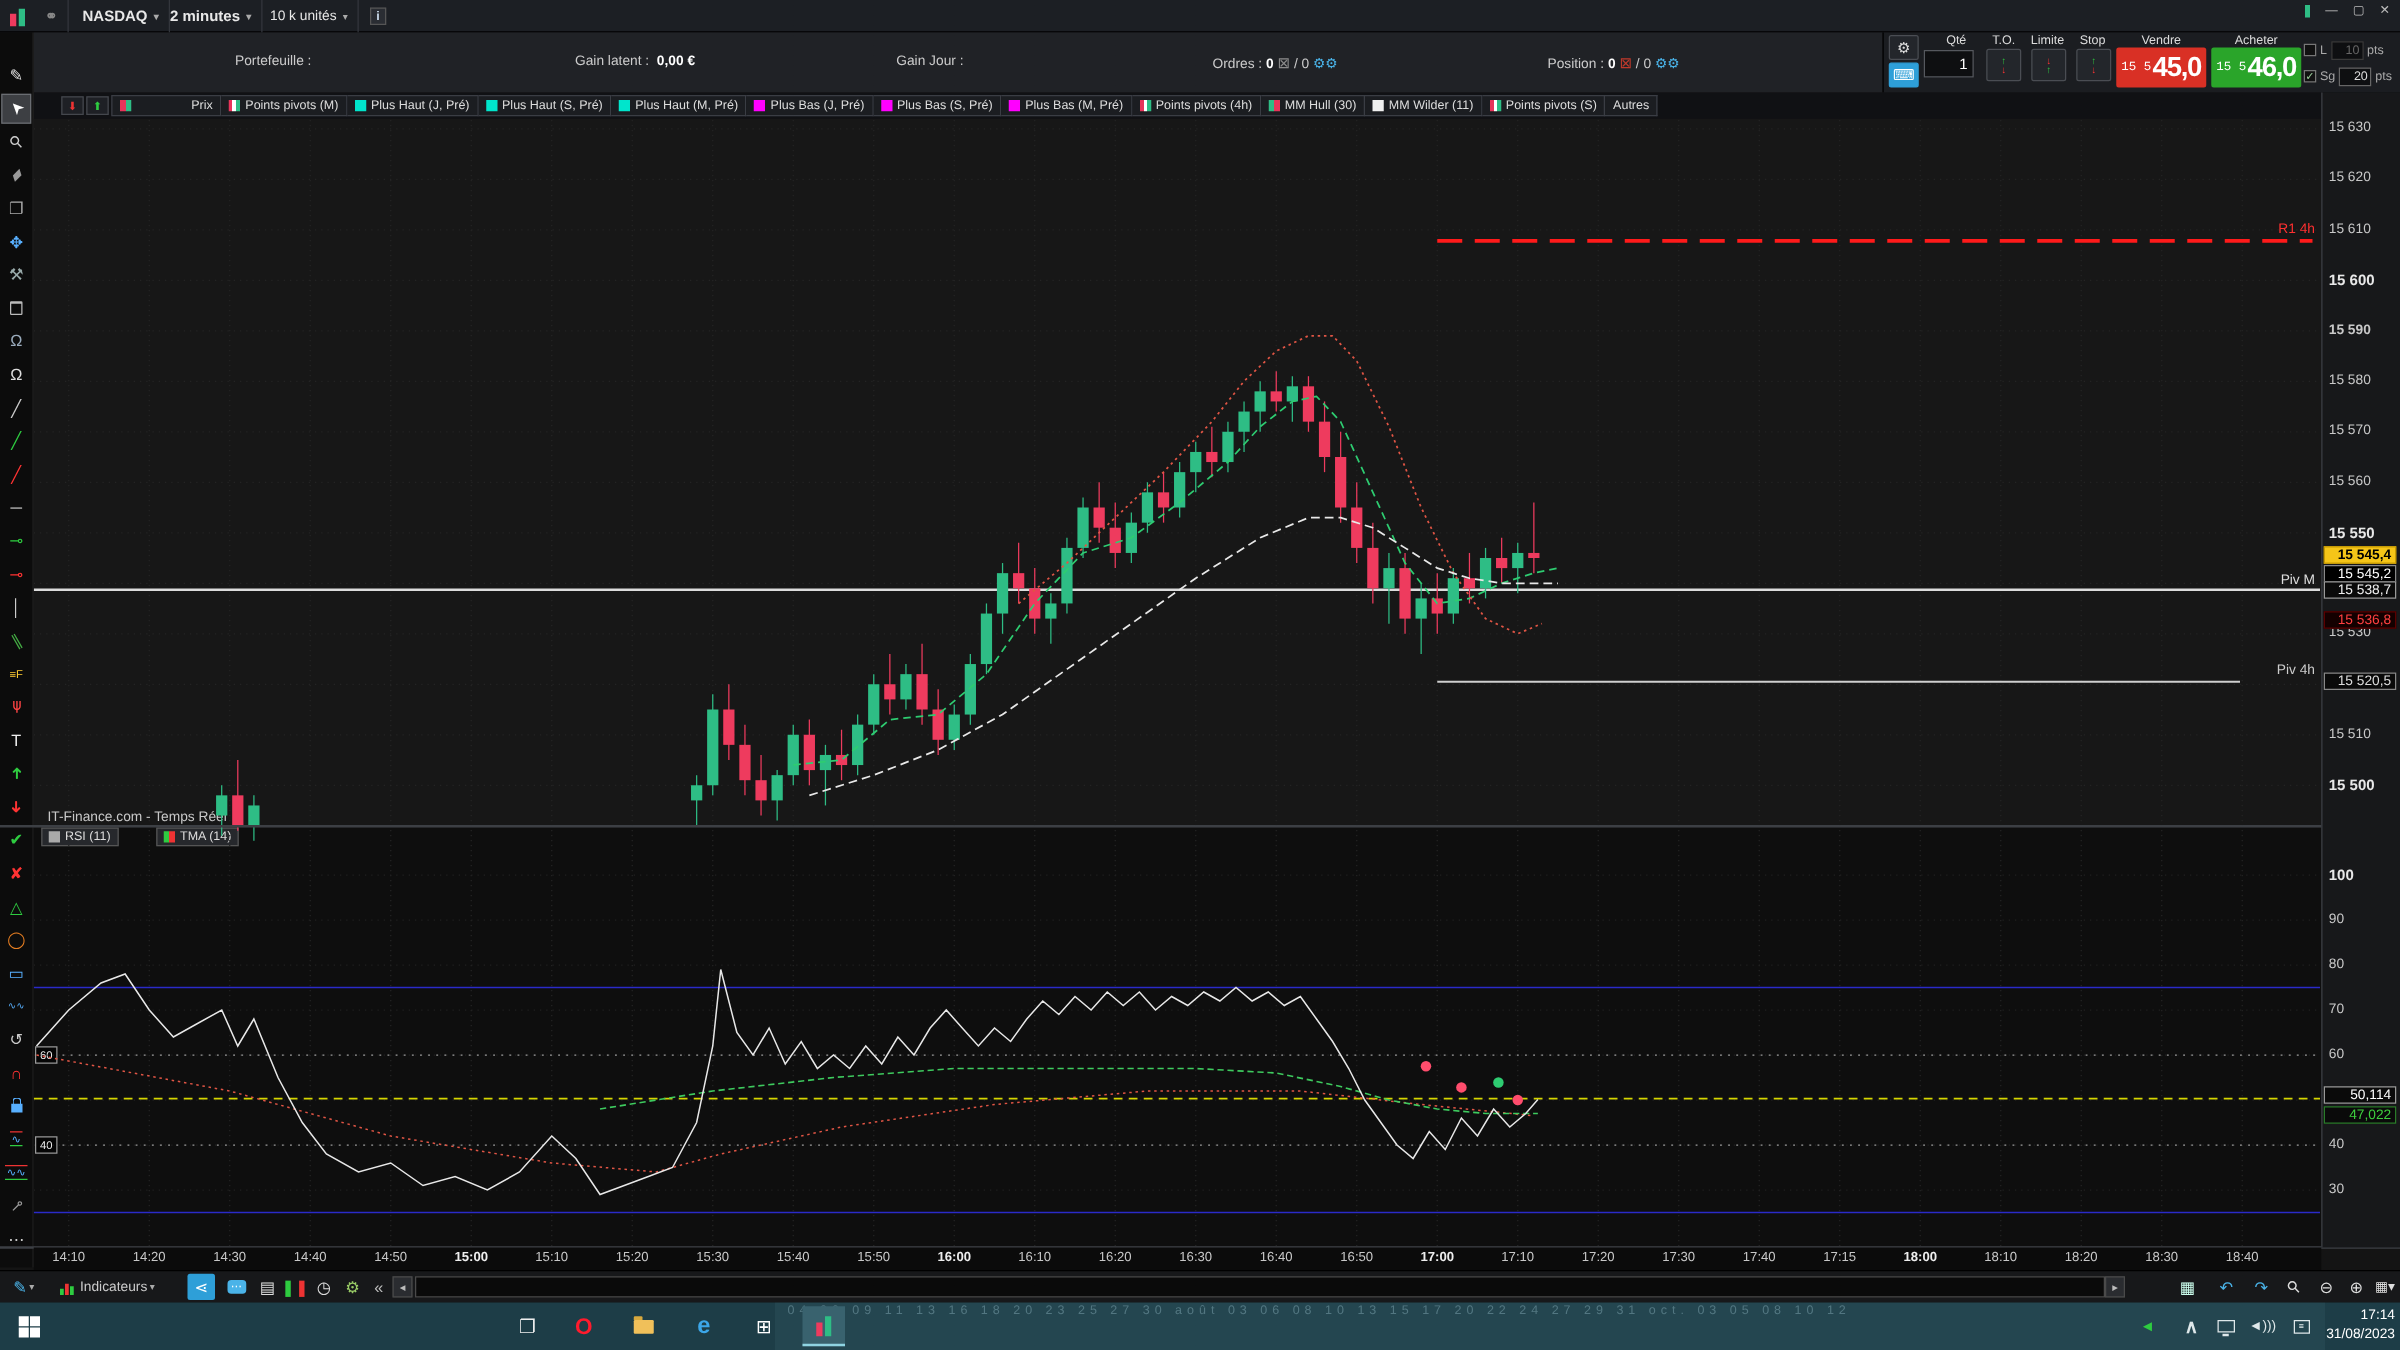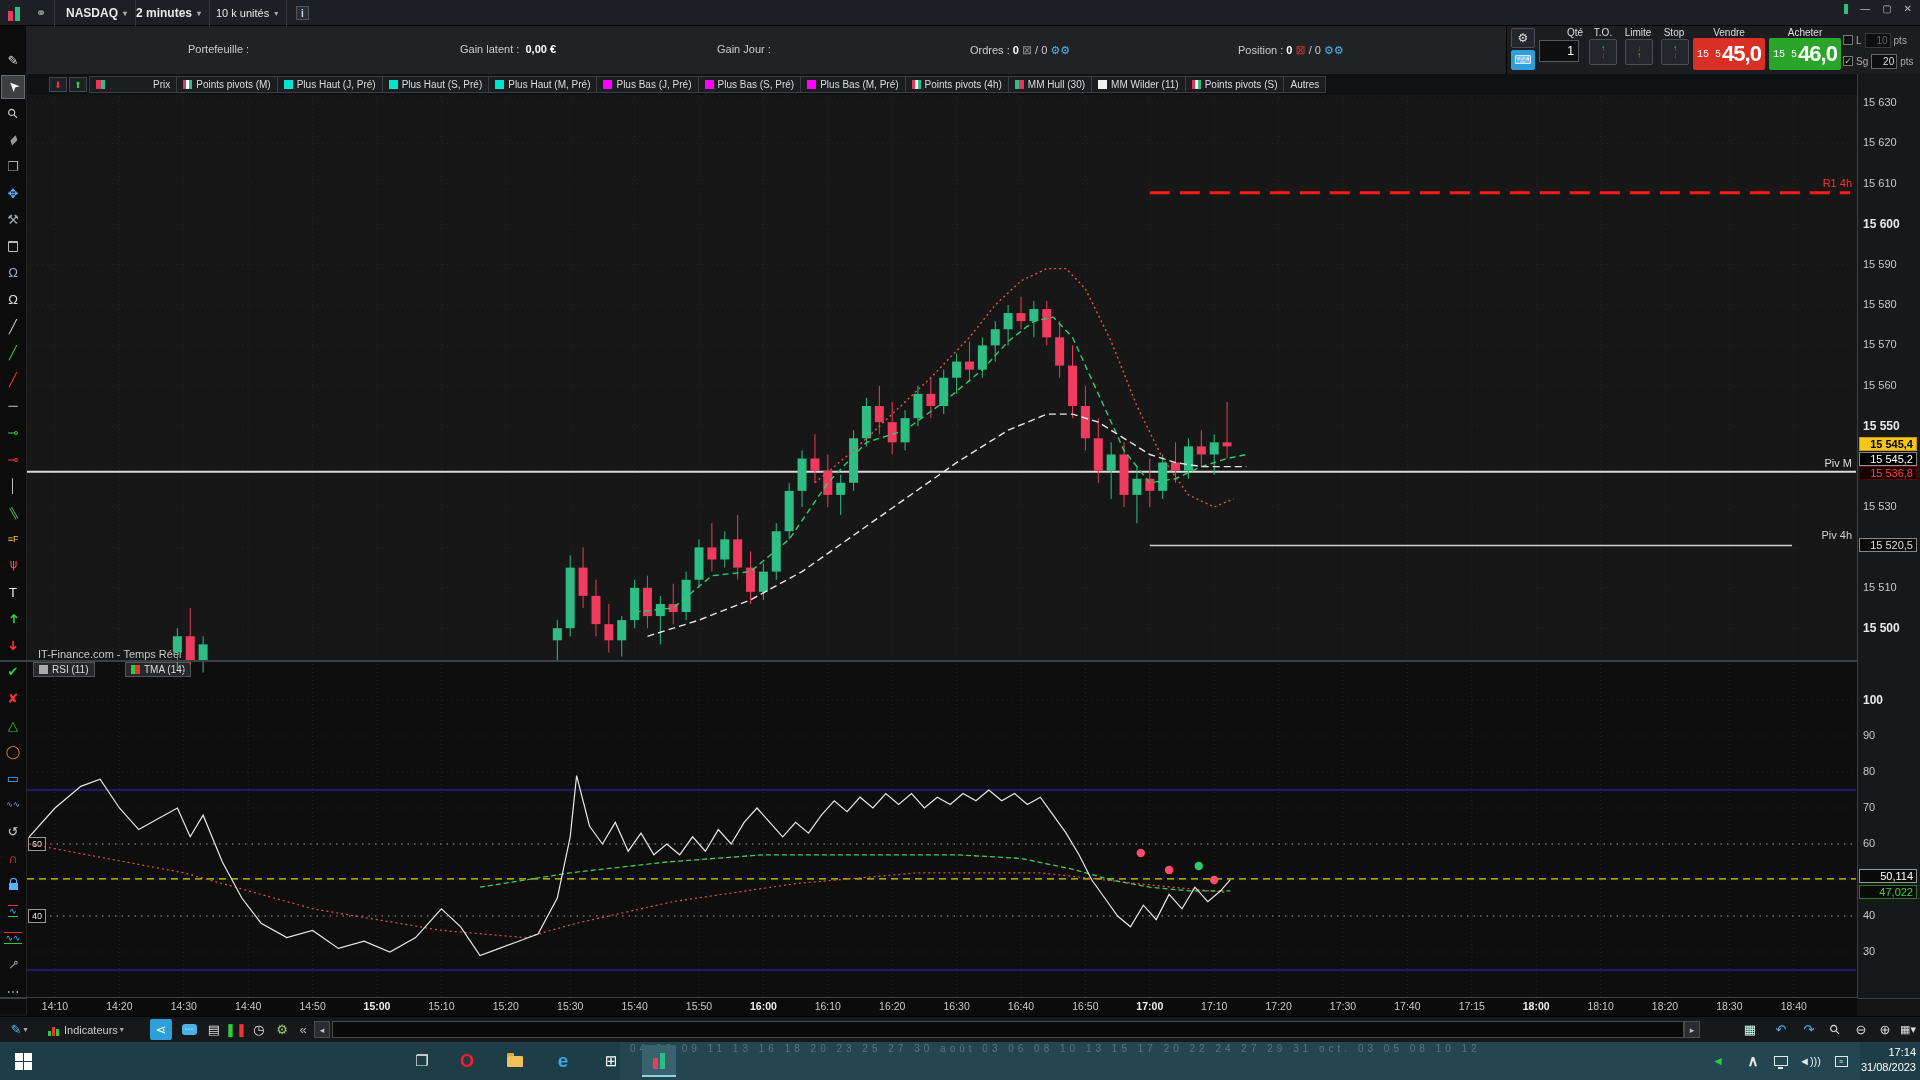--- a/index.html
+++ b/index.html
@@ -156,21 +156,21 @@
     </span>
   </div>
 
   <div id="tradepanel" class="abs">
     <div class="tp-btn" style="left:4px;top:2px;width:24px;height:20px;">
         <span>⚙</span>
       </div>
     <div class="tp-btn" style="left:4px;top:24px;width:24px;height:20px;background:#2e9fd8;border-color:#2e9fd8;color:#fff;">
         <span>⌨</span>
       </div>
-    <div class="tp-label" style="left:48px;width:40px;">Qté</div>
+    <div class="tp-label" style="left:38px;width:40px;">Qté</div>
     <div class="tp-input" style="left:32px;top:14px;width:40px;height:22px;line-height:20px;">1</div>
     <div class="tp-label" style="left:82px;width:28px;">T.O.</div>
     <div class="tp-btn" style="left:82px;top:13px;width:28px;height:26px;">
         <span class="ordericon">
           <span style="color:#2ecc40;">↑</span>
           <span style="color:#ff3333;">↓</span>
         </span>
       </div>
     <div class="tp-label" style="left:114px;width:34px;">Limite</div>
     <div class="tp-btn" style="left:118px;top:13px;width:28px;height:26px;">
@@ -603,39 +603,39 @@
     </svg>
 
   <div id="divider1" class="abs"></div>
   <div id="divider2" class="abs"></div>
 
   <div id="axiscol" class="abs">
       <div class="tick" style="top: 22px;">15 630</div>
       <div class="tick" style="top: 62.4px;">15 620</div>
       <div class="tick" style="top: 102.8px;">15 610</div>
       <div class="tick bold" style="top: 143.2px;">15 600</div>
-      <div class="tick" style="top: 183.6px;">15 590</div>
+      <div class="tick" style="top: 183.6px; font-weight: bold;">15 590</div>
       <div class="tick" style="top: 224px;">15 580</div>
       <div class="tick" style="top: 264.4px;">15 570</div>
       <div class="tick" style="top: 304.8px;">15 560</div>
       <div class="tick bold" style="top: 345.2px;">15 550</div>
       <div class="tick" style="top: 426px;">15 530</div>
       <div class="tick" style="top: 506.8px;">15 510</div>
       <div class="tick bold" style="top: 547.2px;">15 500</div>
       <div class="tick bold" style="top: 619px;">100</div>
       <div class="tick" style="top: 655px;">90</div>
       <div class="tick" style="top: 691px;">80</div>
       <div class="tick" style="top: 727px;">70</div>
       <div class="tick" style="top: 763px;">60</div>
       <div class="tick" style="top: 835px;">40</div>
       <div class="tick" style="top: 871px;">30</div>
       <div class="pricebox" style="top: 363px; background: rgb(245, 197, 24); color: rgb(0, 0, 0); border: 1px solid rgb(200, 154, 0); font-weight: bold;">15 545,4</div>
       <div class="pricebox" style="top: 378px; background: rgb(0, 0, 0); color: rgb(255, 255, 255); border: 1px solid rgb(136, 136, 136);">15 545,2</div>
       <div class="pricebox" style="top: 391px; background: rgb(10, 10, 10); color: rgb(238, 238, 238); border: 1px solid rgb(153, 153, 153);">15 538,7</div>
-      <div class="pricebox" style="top: 392px; background: rgb(20, 0, 0); color: rgb(255, 64, 64); border: 1px solid rgb(90, 0, 0);">15 536,8</div>
+      <div class="pricebox" style="top: 415px; background: rgb(20, 0, 0); color: rgb(255, 64, 64); border: 1px solid rgb(90, 0, 0);">15 536,8</div>
       <div class="pricebox" style="top: 464px; background: rgb(10, 10, 10); color: rgb(221, 221, 221); border: 1px solid rgb(136, 136, 136);">15 520,5</div>
       <div class="pricebox" style="top: 795px; background: rgb(10, 10, 10); color: rgb(255, 255, 255); border: 1px solid rgb(153, 153, 153);">50,114</div>
       <div class="pricebox" style="top: 811px; background: rgb(10, 10, 10); color: rgb(62, 207, 62); border: 1px solid rgb(42, 122, 42);">47,022</div>
     </div>
 
   <div id="timeaxis" class="abs">
       <div class="ttick" style="left: 28px;">14:10</div>
       <div class="ttick" style="left: 92.4px;">14:20</div>
       <div class="ttick" style="left: 156.8px;">14:30</div>
       <div class="ttick" style="left: 221.2px;">14:40</div>

